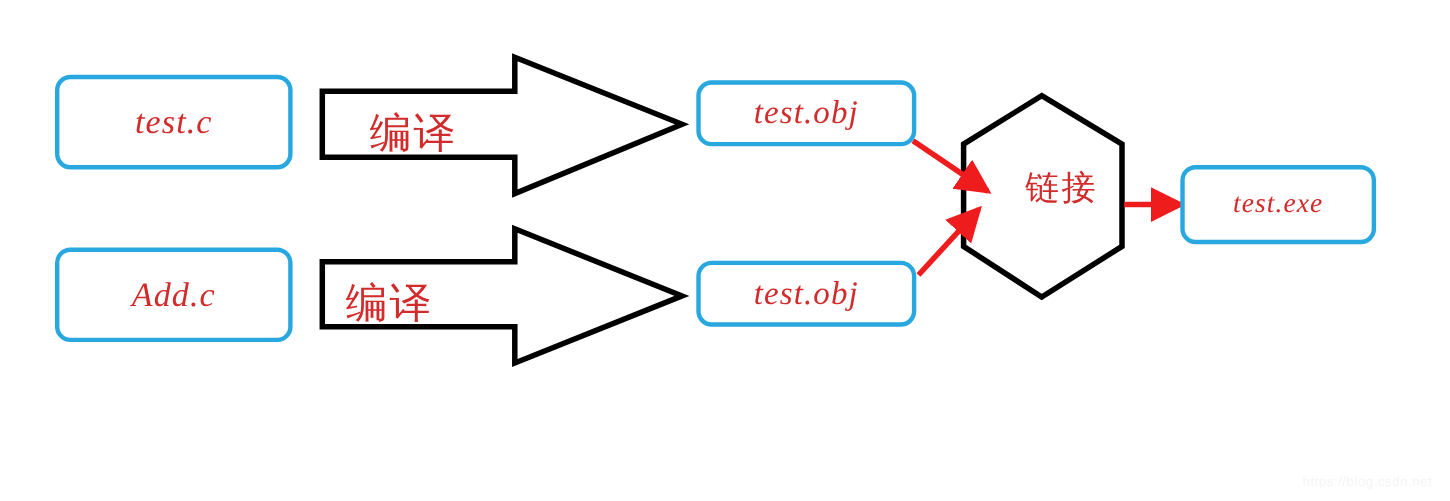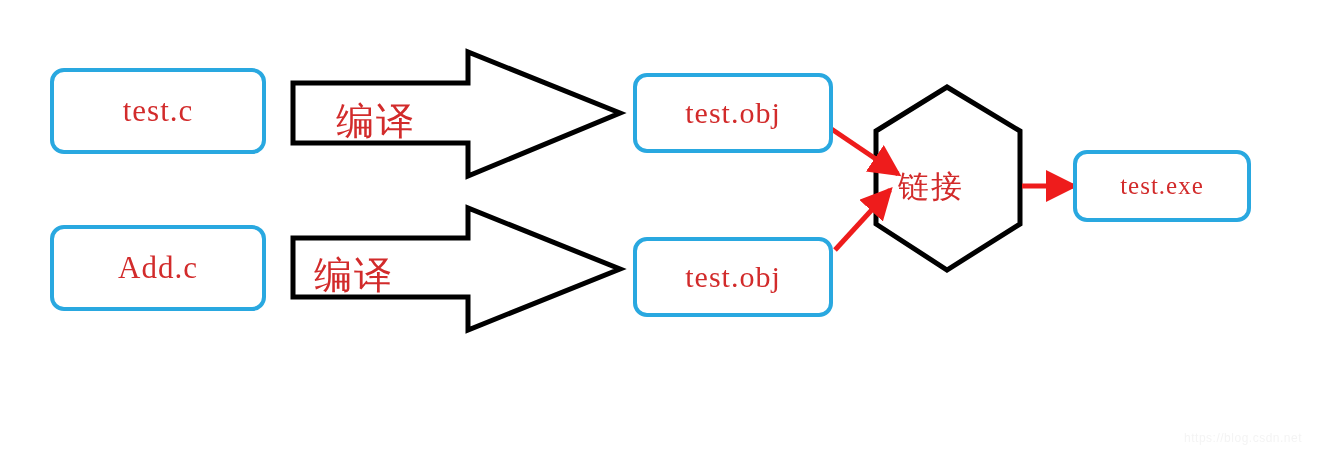--- a/index.html
+++ b/index.html
@@ -26,23 +26,24 @@
     box-sizing: border-box;
     border: 4px solid #29a8e0;
     border-radius: 14px;
     background: #ffffff;
     display: flex;
     align-items: center;
     justify-content: center;
     color: #d22b2b;
     letter-spacing: 1px;
     white-space: nowrap;
+    font-style: italic;
   }
   .node-box.src  { left: 50px;  width: 216px; height: 86px; font-size: 31px; }
-  .node-box.obj  { left: 633px; width: 200px; height: 80px; font-size: 30px; align-items: center; }
+  .node-box.obj  { left: 633px; width: 200px; height: 60px; font-size: 30px; align-items: center; }
   .node-box.exe  { left: 1073px; width: 178px; height: 72px; font-size: 25px; }
 
   #box-test-c   { top: 68px; }
   #box-add-c    { top: 225px; }
   #box-obj-top  { top: 73px; }
   #box-obj-bot  { top: 237px; }
   #box-test-exe { top: 150px; }
 
   .arrow-label {
     position: absolute;
@@ -51,23 +52,23 @@
     font-family: "DejaVu Sans", "Liberation Sans", sans-serif;
     white-space: nowrap;
     letter-spacing: 2px;
   }
   #label-compile-1 { left: 336px; top: 96px; }
   #label-compile-2 { left: 314px; top: 250px; }
 
   #label-link {
     position: absolute;
     left: 898px;
-    top: 166px;
+    top: 150px;
     width: 100px;
-    text-align: left;
+    text-align: right;
     color: #d22b2b;
     font-size: 31px;
     font-family: "DejaVu Sans", "Liberation Sans", sans-serif;
     letter-spacing: 2px;
     white-space: nowrap;
   }
 
   #watermark {
     position: absolute;
     right: 16px;

